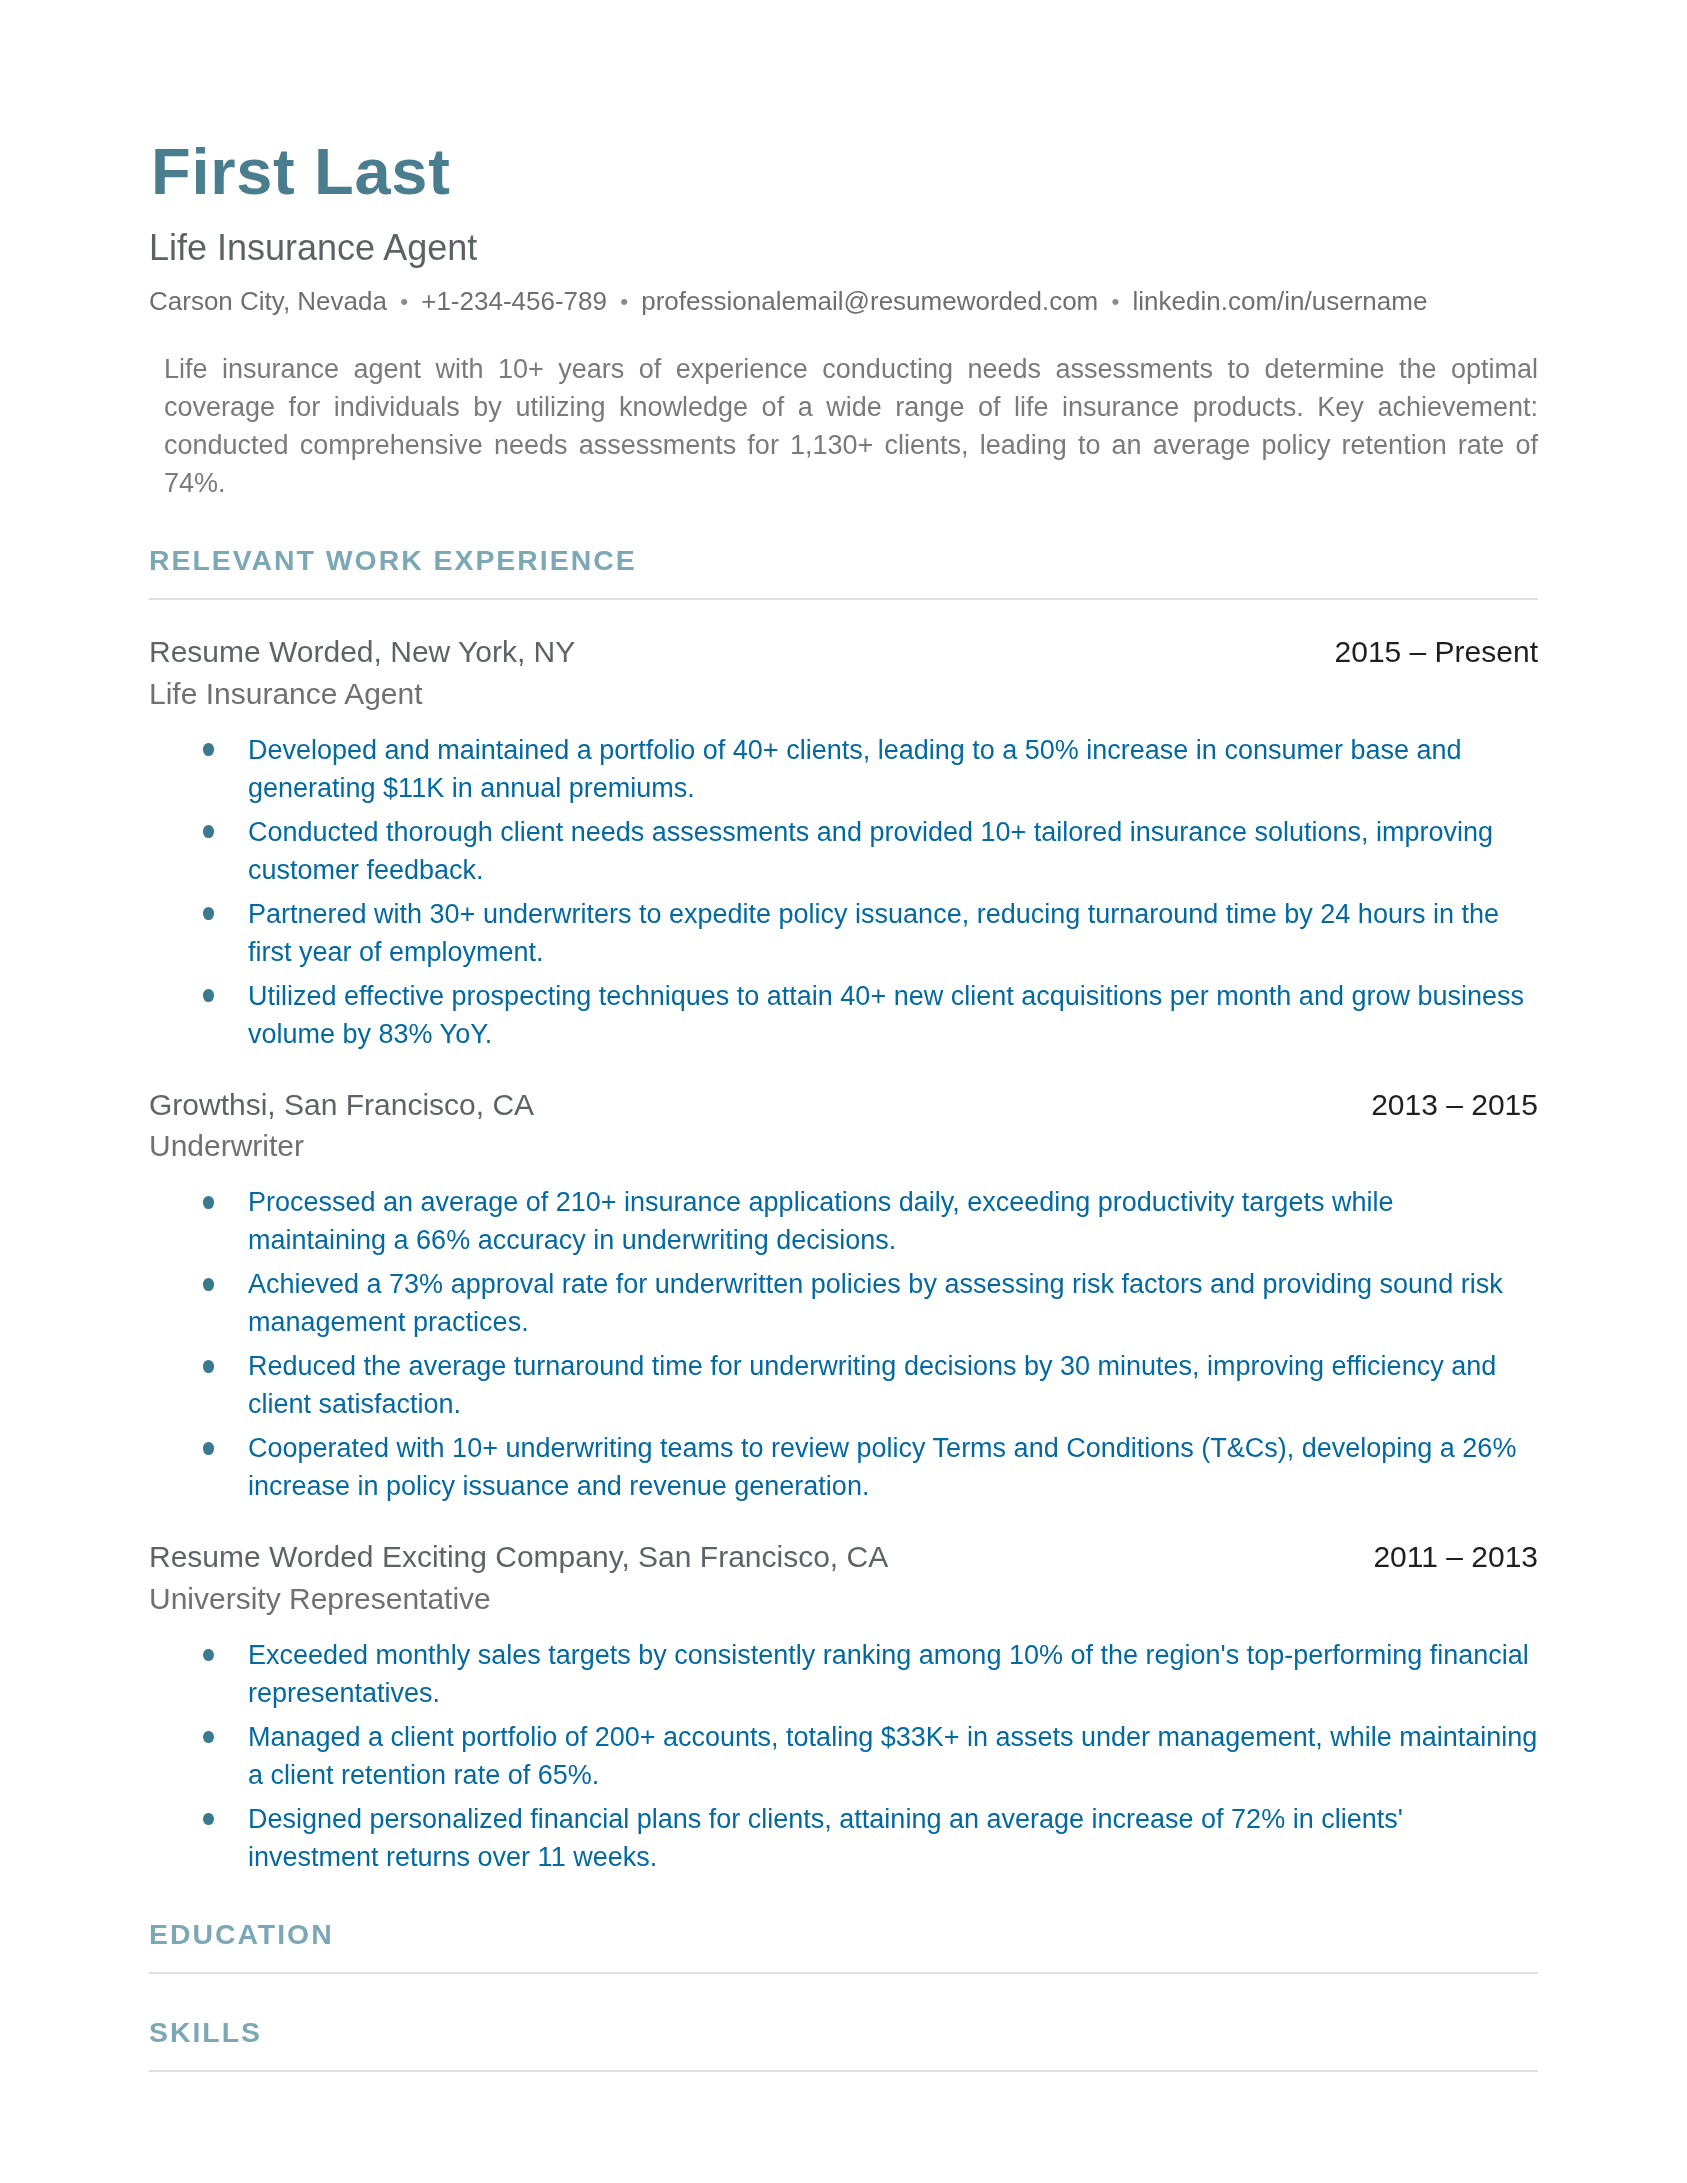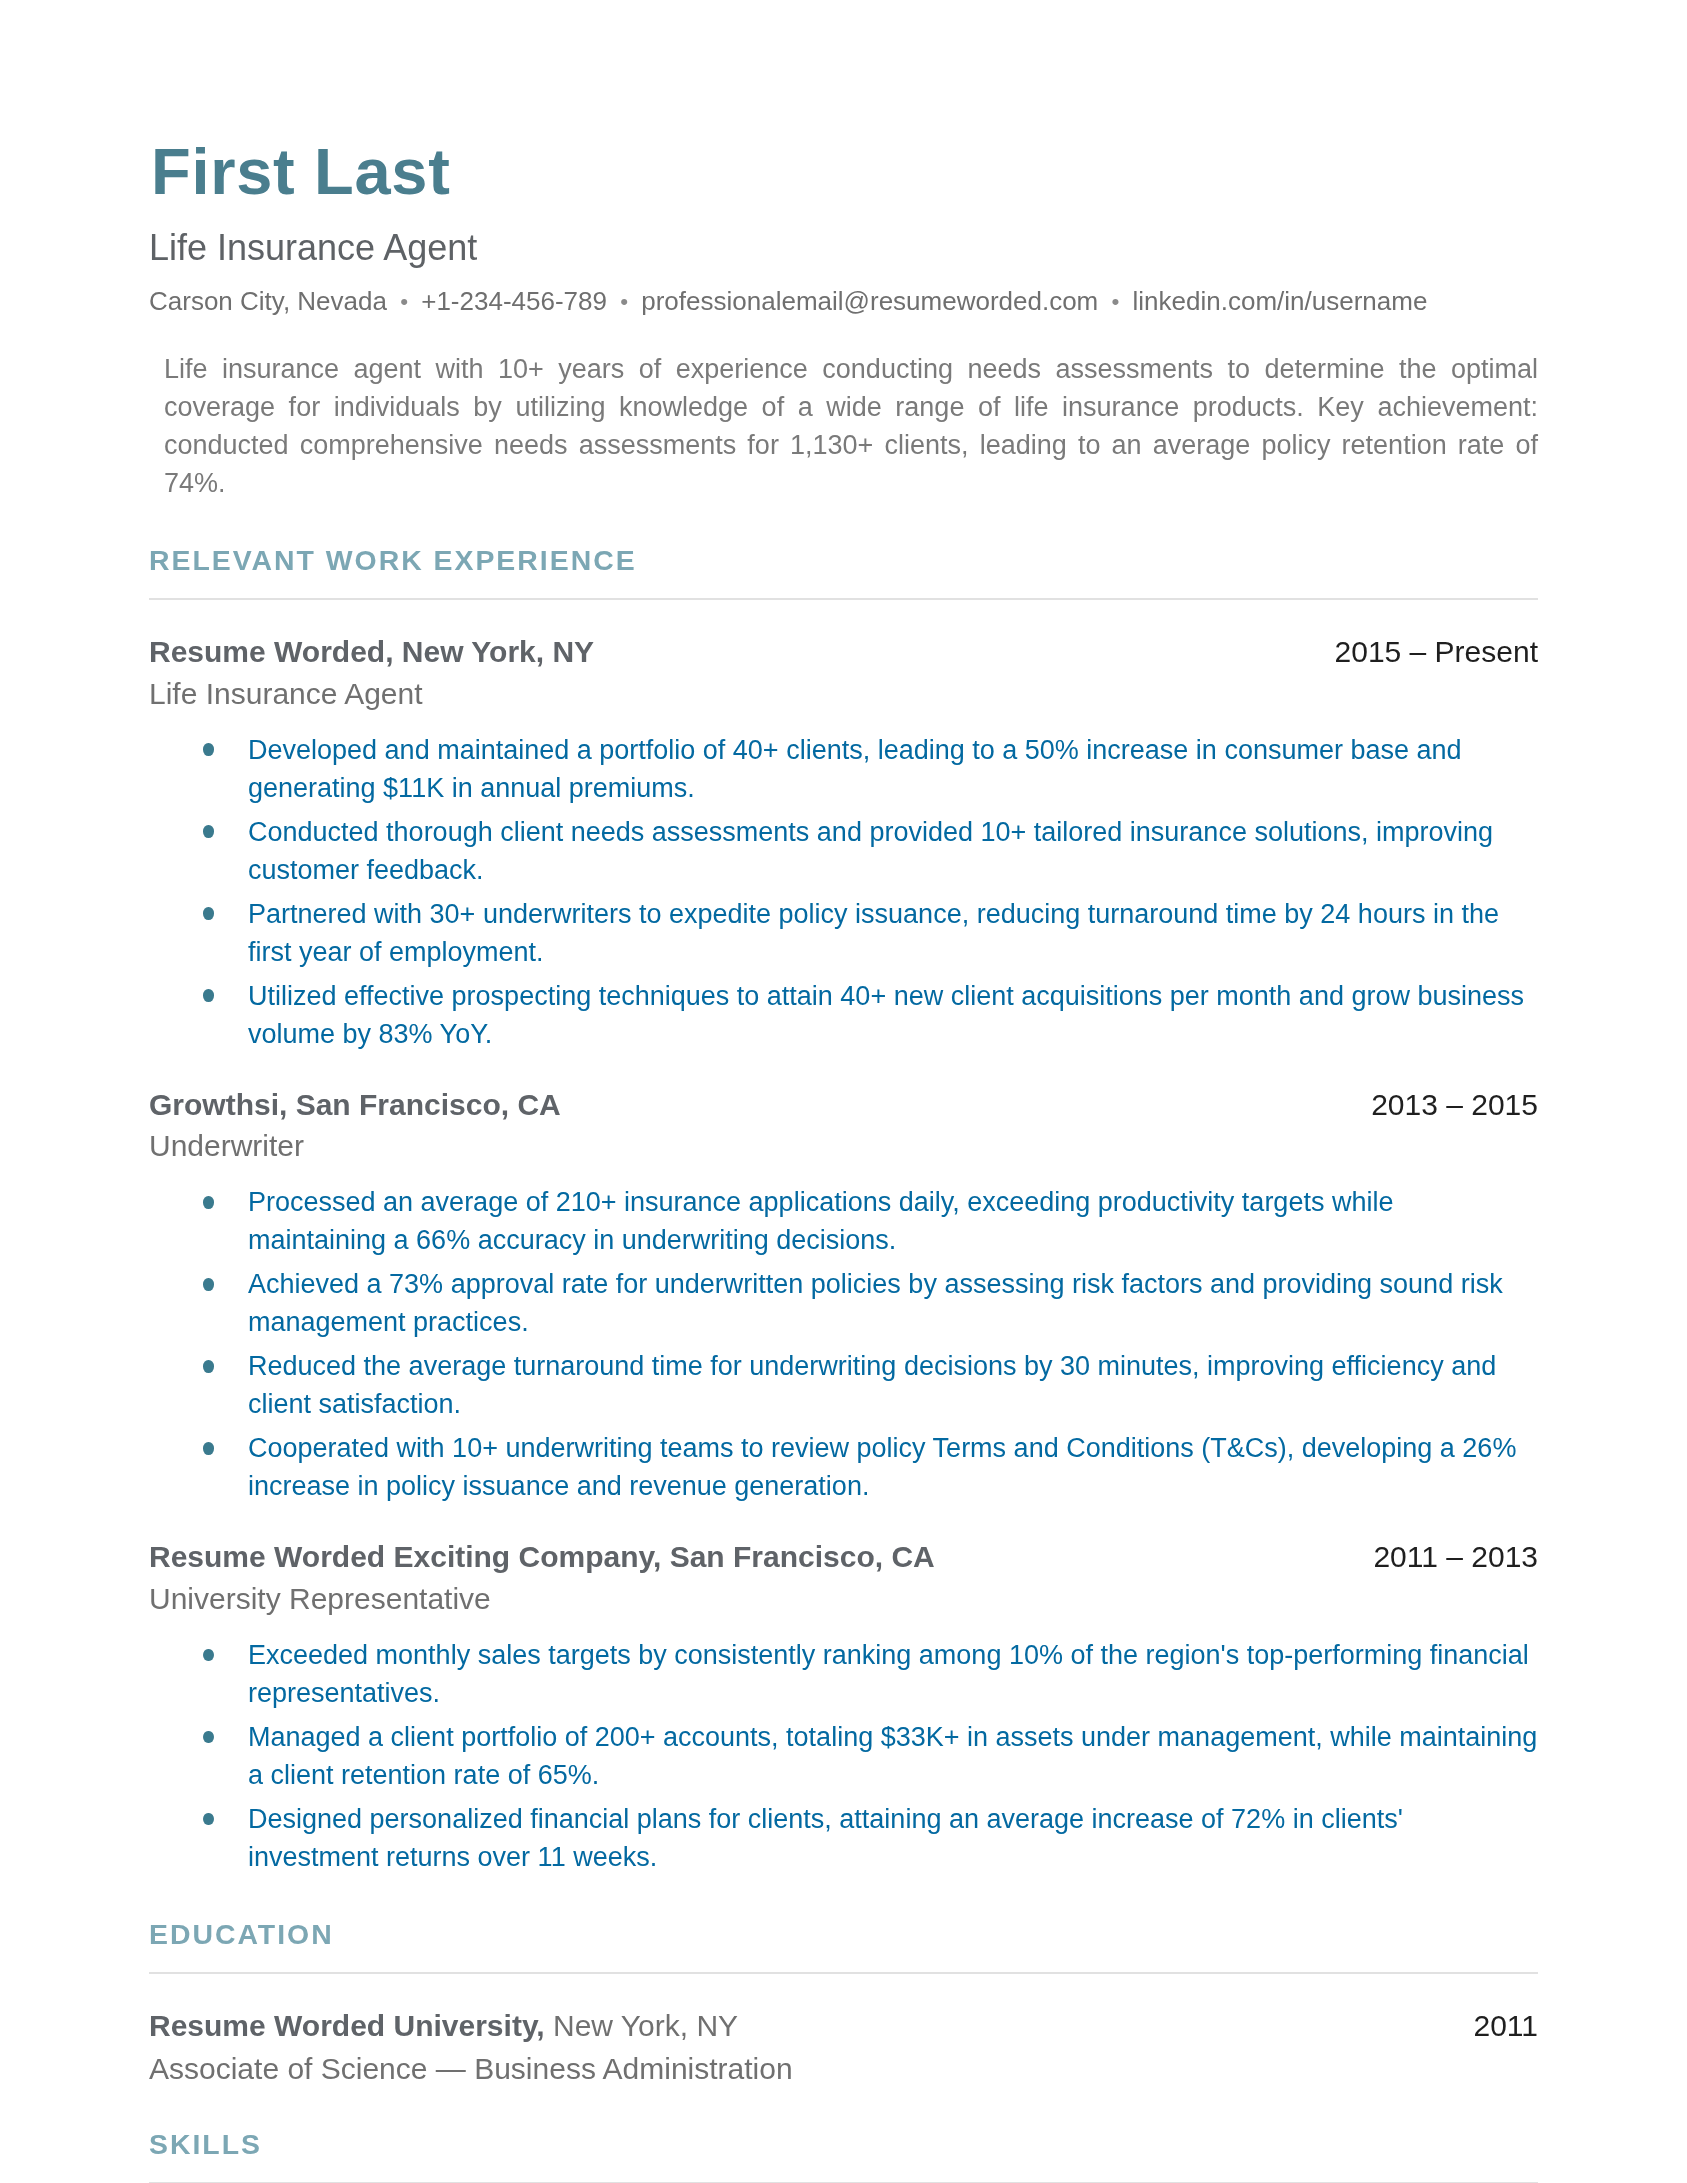--- a/index.html
+++ b/index.html
@@ -53,21 +53,21 @@
     height: 0;
   }
   .job { margin-top: 34px; }
   .row-header {
     display: flex;
     justify-content: space-between;
     align-items: baseline;
     font-size: 30px;
     line-height: 1.2;
   }
-  .company { font-weight: bold; color: #5f6368; }
+  .company { font-weight: normal; color: #5f6368; }
   .dates { color: #1f1f1f; white-space: nowrap; }
   .role {
     margin-top: 6.6px;
     font-size: 30px;
     color: #707070;
   }
   ul.bullets {
     list-style: none;
     margin: 20px 0 0 0;
     padding: 0;
@@ -152,25 +152,18 @@
     <ul class="bullets">
       <li>Exceeded monthly sales targets by consistently ranking among 10% of the region's top-performing financial representatives.</li>
       <li>Managed a client portfolio of 200+ accounts, totaling $33K+ in assets under management, while maintaining a client retention rate of 65%.</li>
       <li>Designed personalized financial plans for clients, attaining an average increase of 72% in clients' investment returns over 11 weeks.</li>
     </ul>
   </article>
 
   <h2 class="section-heading">EDUCATION</h2>
   <div class="rule"></div>
 
-  <article class="edu-entry">
-    <div class="row-header">
-      <span><span class="company">Resume Worded University,</span><span class="role" style="margin-top:0"> New York, NY</span></span>
-      <span class="dates">2011</span>
-    </div>
-    <div class="degree">Associate of Science — Business Administration</div>
-  </article>
 
   <h2 class="section-heading">SKILLS</h2>
   <div class="rule"></div>
 
 </div>
 
 
 </body></html>

